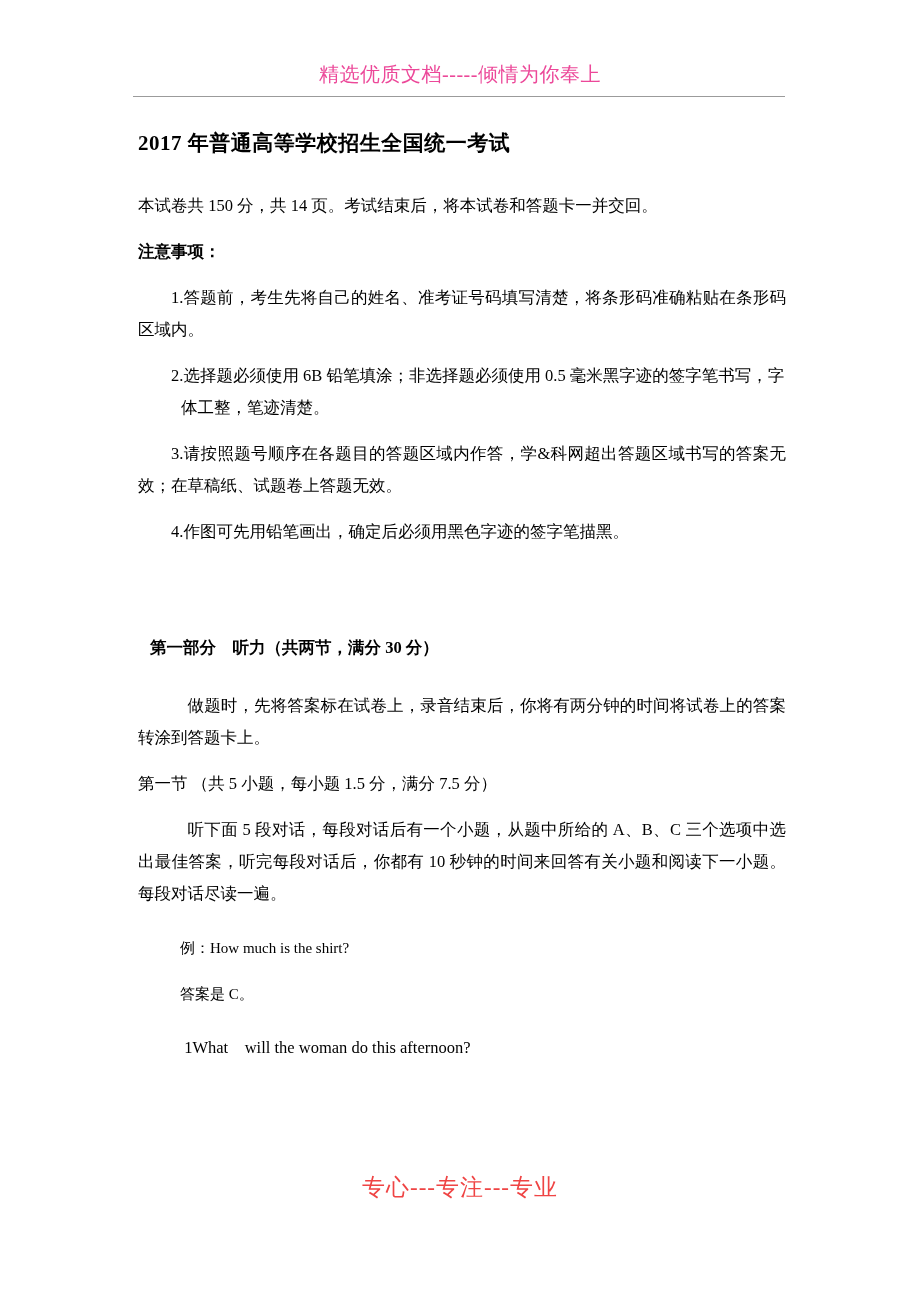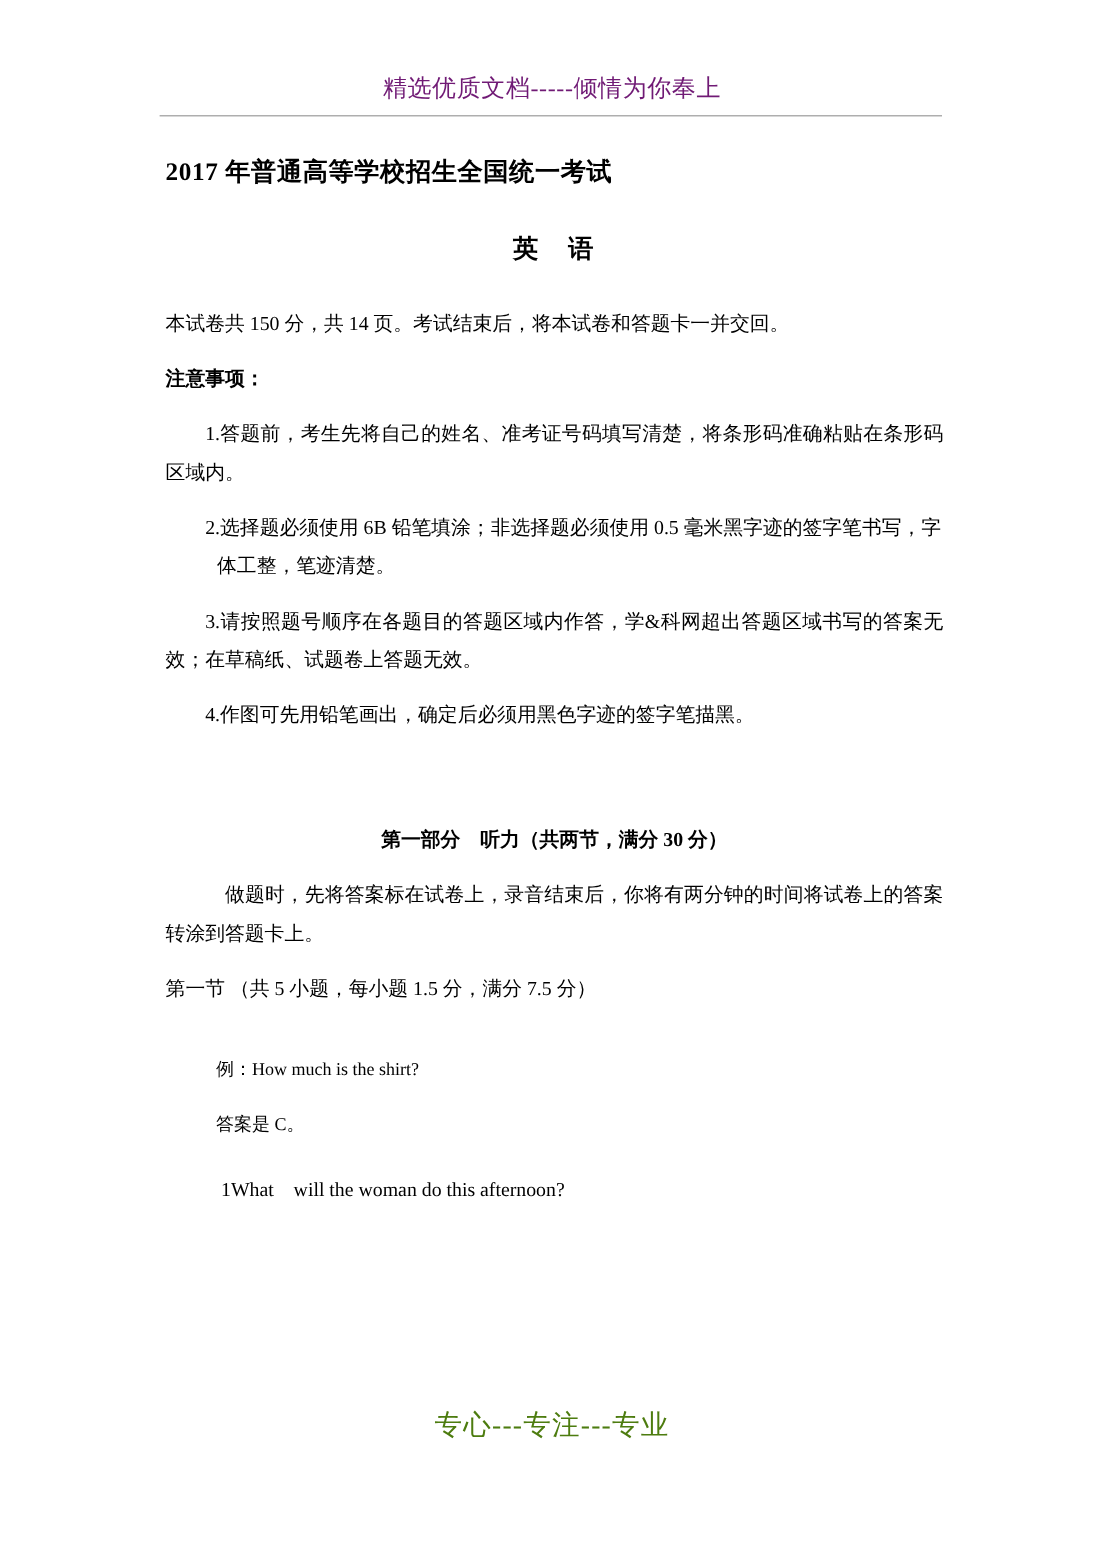--- a/index.html
+++ b/index.html
@@ -27,21 +27,21 @@
 
   
   .wm-header {
     position: absolute;
     left: 0;
     top: 60px;
     width: 920px;
     text-align: center;
     font-size: 20px;
     line-height: 28px;
-    color: #701a75;
+    color: #ec4899;
     letter-spacing: 0.5px;
     font-family: "Liberation Serif", "DejaVu Serif", serif;
   }
   .wm-rule {
     position: absolute;
     left: 133px;
     top: 96px;
     width: 652px;
     height: 0;
     border-top: 1px solid #9b9b9b;
@@ -49,21 +49,21 @@
 
   
   .wm-footer {
     position: absolute;
     left: 0;
     top: 1172px;
     width: 920px;
     text-align: center;
     font-size: 23px;
     line-height: 32px;
-    color: #4d7c0f;
+    color: #ef4444;
     letter-spacing: 1px;
   }
 
   
   .content {
     position: absolute;
     left: 138px;
     top: 118px;
     width: 648px;
   }
@@ -101,22 +101,21 @@
   .bold { font-weight: bold; }
 
   .indent2 { text-indent: 2em; }
   .indent3 { text-indent: 3em; }
   .hang-sub { padding-left: 2.6em; }
 
   .sec-head {
     font-size: 16.5px;
     font-weight: bold;
     line-height: 32px;
-    margin: 0;
-    text-align: center;
+    margin: 12px;
   }
   .sec-sub {
     font-size: 16.5px;
     line-height: 32px;
     margin: 0;
   }
 
   .q-line {
     font-size: 16.5px;
     line-height: 32px;
@@ -141,21 +140,20 @@
 
 <div class="page">
 
   <div class="wm-header">精选优质文档-----倾情为你奉上</div>
   <div class="wm-rule"></div>
 
   <div class="content">
 
     <div class="doc-title">2017 年普通高等学校招生全国统一考试</div>
 
-    <div class="doc-subject">英　语</div>
 
     <div class="gap-lg"></div>
 
     <p class="para">本试卷共 150 分，共 14 页。考试结束后，将本试卷和答题卡一并交回。</p>
 
     <div class="gap-sm"></div>
 
     <p class="para bold">注意事项：</p>
 
     <div class="gap-sm"></div>
@@ -185,20 +183,21 @@
     <div class="gap-sm"></div>
 
     <p class="para indent3">做题时，先将答案标在试卷上，录音结束后，你将有两分钟的时间将试卷上的答案转涂到答题卡上。</p>
 
     <div class="gap-sm"></div>
 
     <p class="sec-sub">第一节 （共 5 小题，每小题 1.5 分，满分 7.5 分）</p>
 
     <div class="gap-sm"></div>
 
+    <p class="para indent3">听下面 5 段对话，每段对话后有一个小题，从题中所给的 A、B、C 三个选项中选出最佳答案，听完每段对话后，你都有 10 秒钟的时间来回答有关小题和阅读下一小题。每段对话尽读一遍。</p>
 
     <div class="gap-md"></div>
 
     <p class="ex-line">例：How much is the shirt?</p>
 
     <div class="gap-sm"></div>
 
     <p class="ex-line">答案是 C。</p>
 
     <div class="gap-md"></div>

